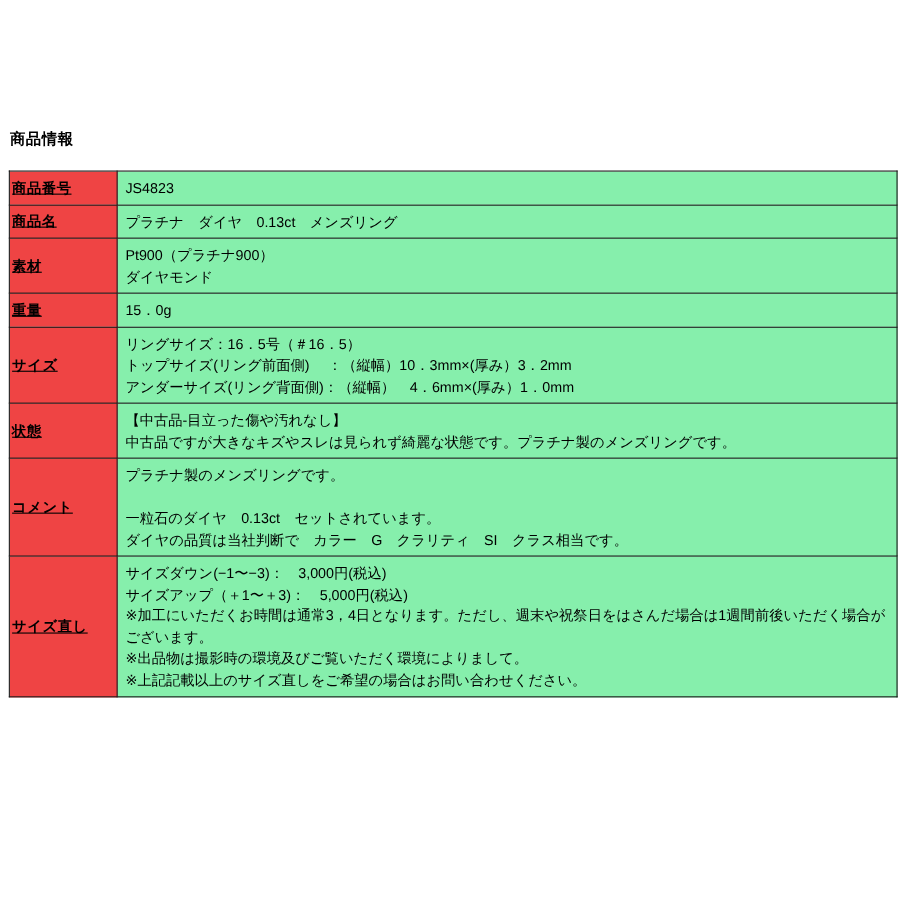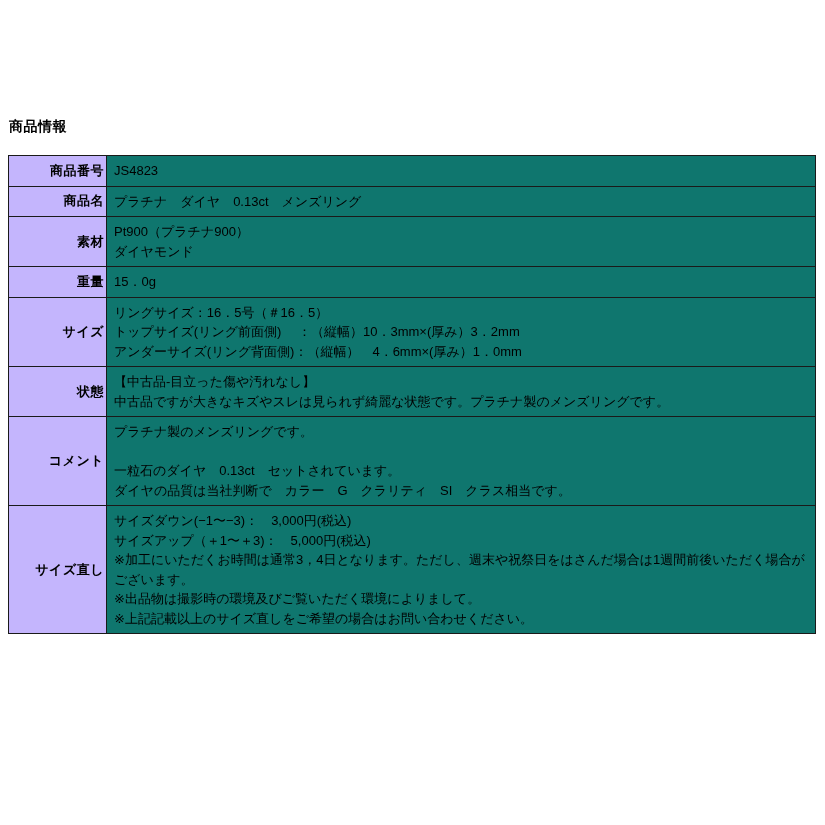--- a/index.html
+++ b/index.html
@@ -28,28 +28,29 @@
     table-layout: fixed;
   }
   table.info-table th,
   table.info-table td {
     border: 1px solid #1a1a1a;
     font-size: 13px;
     vertical-align: middle;
   }
   table.info-table th {
     width: 93px;
-    background: #c4b5fd;
+    background: #ef4444;
     font-weight: bold;
-    text-align: right;
+    text-align: left;
     padding: 5px 2px;
     letter-spacing: 0.5px;
+    text-decoration: underline;
   }
   table.info-table td {
-    background: #0f766e;
+    background: #86efac;
     padding: 5px 7px;
     line-height: 1.5;
     font-weight: normal;
     text-align: left;
   }
   .line {
     min-height: 1.5em;
     white-space: normal;
     word-break: break-all;
   }

